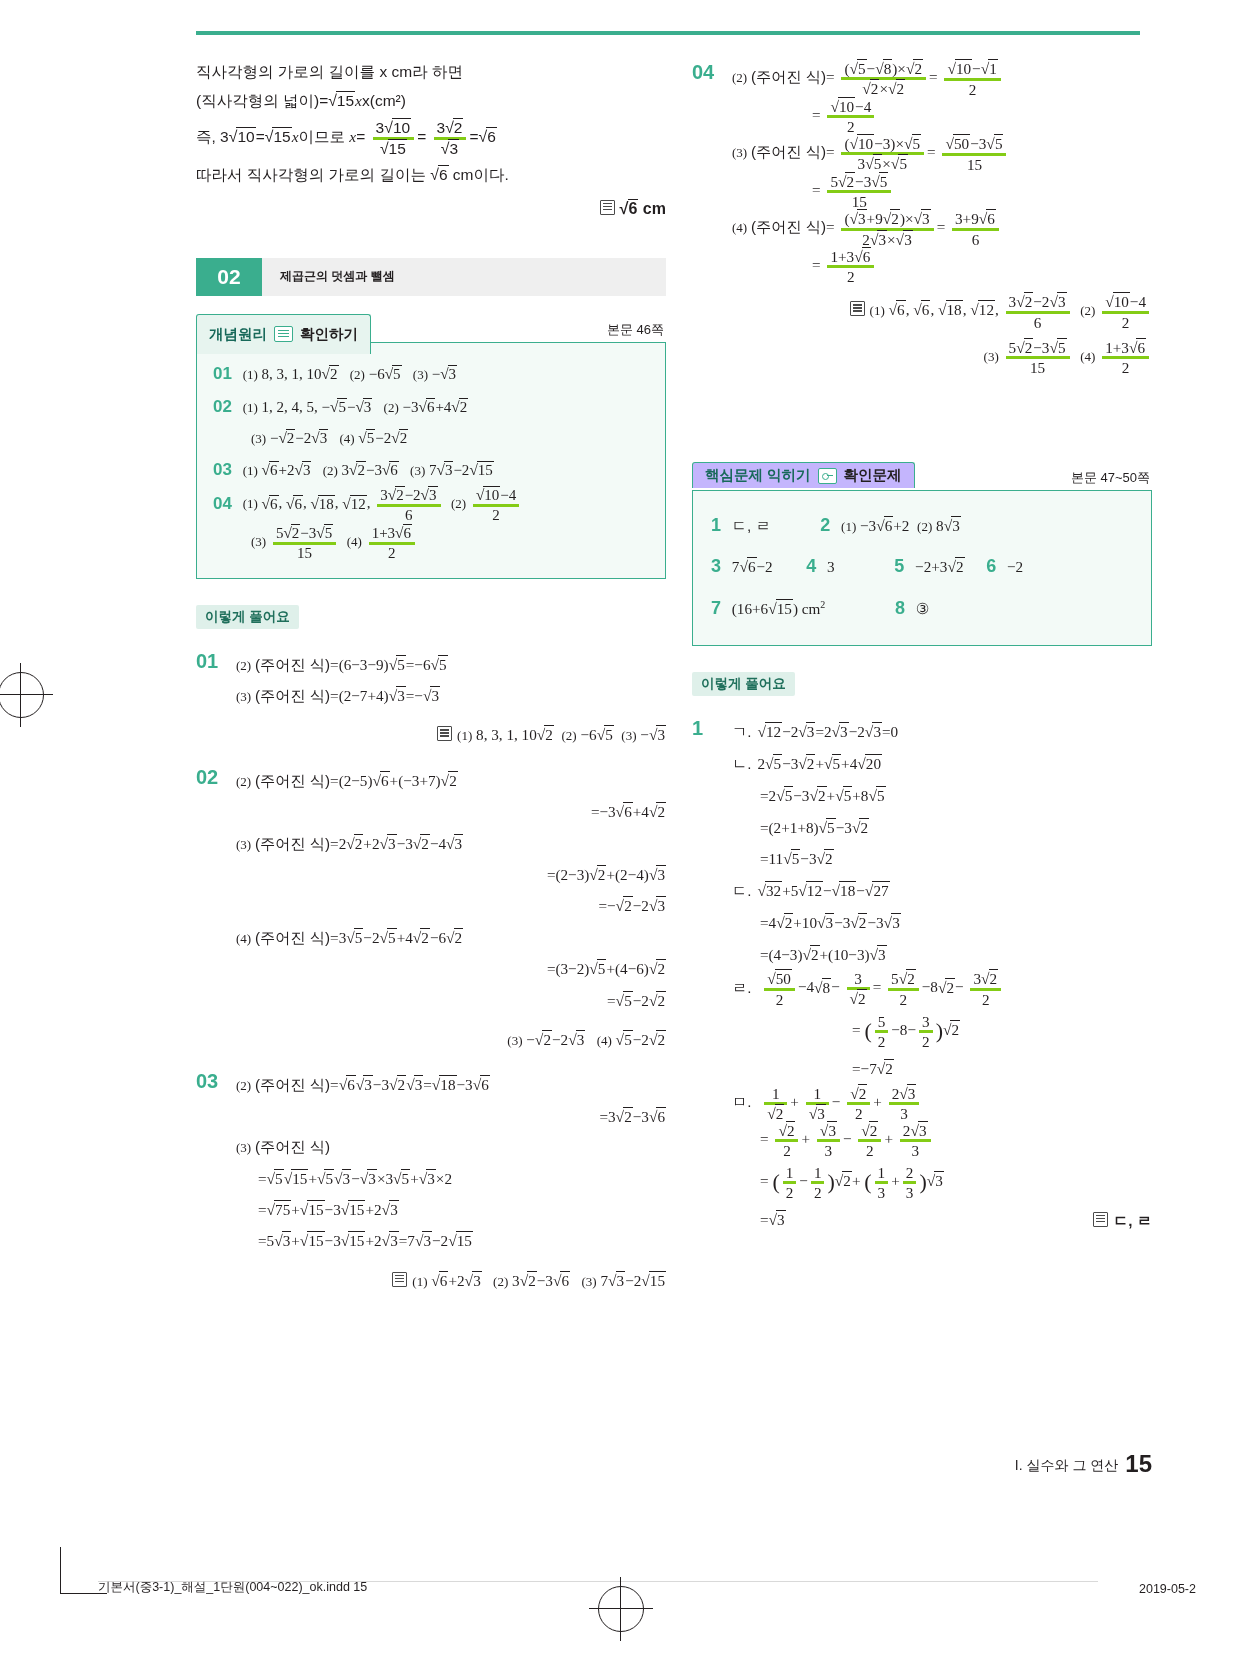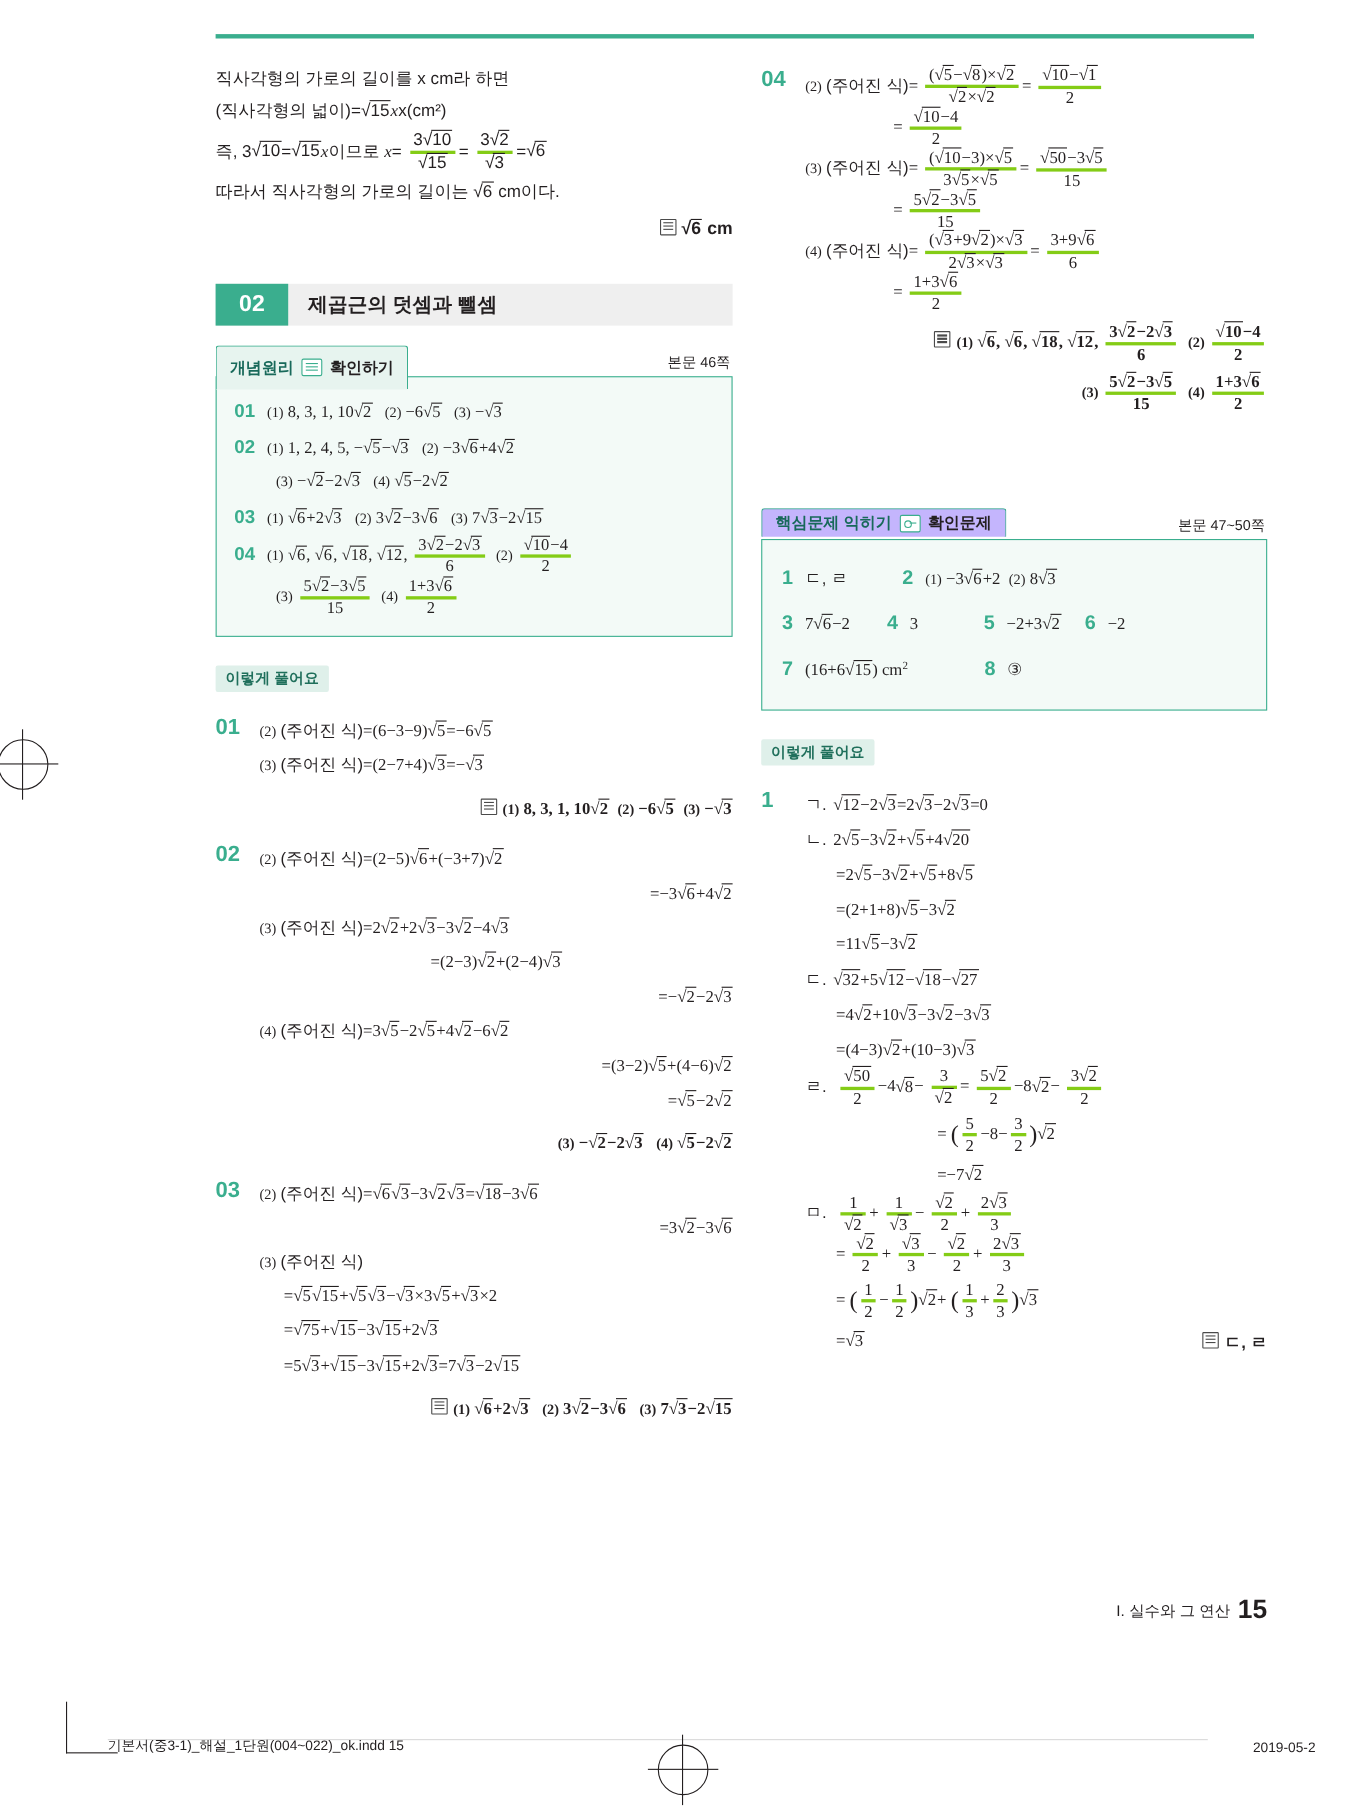--- a/index.html
+++ b/index.html
@@ -51,21 +51,21 @@
   .sec-head{
     position:relative;margin-top:34px;height:38px;background:#efefef;
     display:flex;align-items:center;
   }
   .sec-num{
     width:66px;height:38px;background:#3aae8e;color:#fff;
     display:flex;align-items:center;justify-content:center;
     font-family:"Liberation Sans", sans-serif;font-weight:bold;font-size:21px;
   }
   .sec-title{
-    font-family:"Liberation Sans", sans-serif;font-weight:bold;font-size:18px;
+    font-family:"Liberation Sans", sans-serif;font-weight:bold;font-size:12px;
     margin-left:18px;color:#231f20;
   }
 
   
   .tabrow{position:relative;margin-top:18px;height:28px;}
   .tab{
     display:inline-flex;align-items:center;gap:7px;
     background:#e7f4ef;border:1.3px solid #3aae8e;border-bottom:none;
     padding:4px 12px;font-family:"Liberation Sans", sans-serif;font-size:14.5px;font-weight:bold;
     color:#1f6f5b;border-radius:3px 3px 0 0;height:40px;box-sizing:border-box;
@@ -97,21 +97,21 @@
     font-family:"Liberation Sans", sans-serif;font-weight:bold;font-size:13.5px;
     padding:3px 9px;margin:26px 0 6px 0;border-radius:2px;
   }
   .prob{display:flex;margin-top:14px;}
   .prob .pn{
     width:40px;flex:0 0 40px;
     font-family:"Liberation Sans", sans-serif;font-weight:bold;font-size:20px;color:#3aae8e;
     padding-top:1px;
   }
   .prob .body{flex:1;font-size:15.2px;line-height:2.0;}
-  .ansline{text-align:right;font-weight:bold;margin-top:8px;font-size:15.2px;}
+  .ansline{text-align:right;font-weight:normal;margin-top:8px;font-size:15.2px;}
 
   
   .tab2{
     display:inline-flex;align-items:center;gap:7px;
     background:#c4b5fd;border:1.3px solid #3aae8e;border-bottom:none;
     padding:4px 12px;font-family:"Liberation Sans", sans-serif;font-size:14.5px;font-weight:bold;
     height:26px;box-sizing:border-box;border-radius:3px 3px 0 0;
   }
   .keyicon{
     display:inline-block;width:17px;height:14px;background:#fff;border:1.2px solid #3aae8e;border-radius:2px;position:relative;
@@ -240,21 +240,21 @@
       </div>
     </div>
 
     
     <div class="prob">
       <div class="pn">02</div>
       <div class="body">
         <div><span class="sub">(2)</span> <span class="ko">(주어진 식)</span>=(2−5)<span class="rad"><span class="rv">√</span><span class="rb">6</span></span>+(−3+7)<span class="rad"><span class="rv">√</span><span class="rb">2</span></span></div>
         <div style="text-align:right">=−3<span class="rad"><span class="rv">√</span><span class="rb">6</span></span>+4<span class="rad"><span class="rv">√</span><span class="rb">2</span></span></div>
         <div><span class="sub">(3)</span> <span class="ko">(주어진 식)</span>=2<span class="rad"><span class="rv">√</span><span class="rb">2</span></span>+2<span class="rad"><span class="rv">√</span><span class="rb">3</span></span>−3<span class="rad"><span class="rv">√</span><span class="rb">2</span></span>−4<span class="rad"><span class="rv">√</span><span class="rb">3</span></span></div>
-        <div style="text-align:center">=(2−3)<span class="rad"><span class="rv">√</span><span class="rb">2</span></span>+(2−4)<span class="rad"><span class="rv">√</span><span class="rb">3</span></span></div>
+        <div style="text-align:right">=(2−3)<span class="rad"><span class="rv">√</span><span class="rb">2</span></span>+(2−4)<span class="rad"><span class="rv">√</span><span class="rb">3</span></span></div>
         <div style="text-align:right">=−<span class="rad"><span class="rv">√</span><span class="rb">2</span></span>−2<span class="rad"><span class="rv">√</span><span class="rb">3</span></span></div>
         <div><span class="sub">(4)</span> <span class="ko">(주어진 식)</span>=3<span class="rad"><span class="rv">√</span><span class="rb">5</span></span>−2<span class="rad"><span class="rv">√</span><span class="rb">5</span></span>+4<span class="rad"><span class="rv">√</span><span class="rb">2</span></span>−6<span class="rad"><span class="rv">√</span><span class="rb">2</span></span></div>
         <div style="text-align:right">=(3−2)<span class="rad"><span class="rv">√</span><span class="rb">5</span></span>+(4−6)<span class="rad"><span class="rv">√</span><span class="rb">2</span></span></div>
         <div style="text-align:right">=<span class="rad"><span class="rv">√</span><span class="rb">5</span></span>−2<span class="rad"><span class="rv">√</span><span class="rb">2</span></span></div>
         <div class="ansline">
           <span class="sub">(3)</span> −<span class="rad"><span class="rv">√</span><span class="rb">2</span></span>−2<span class="rad"><span class="rv">√</span><span class="rb">3</span></span>&nbsp;&nbsp;
           <span class="sub">(4)</span> <span class="rad"><span class="rv">√</span><span class="rb">5</span></span>−2<span class="rad"><span class="rv">√</span><span class="rb">2</span></span>
         </div>
       </div>
     </div>

